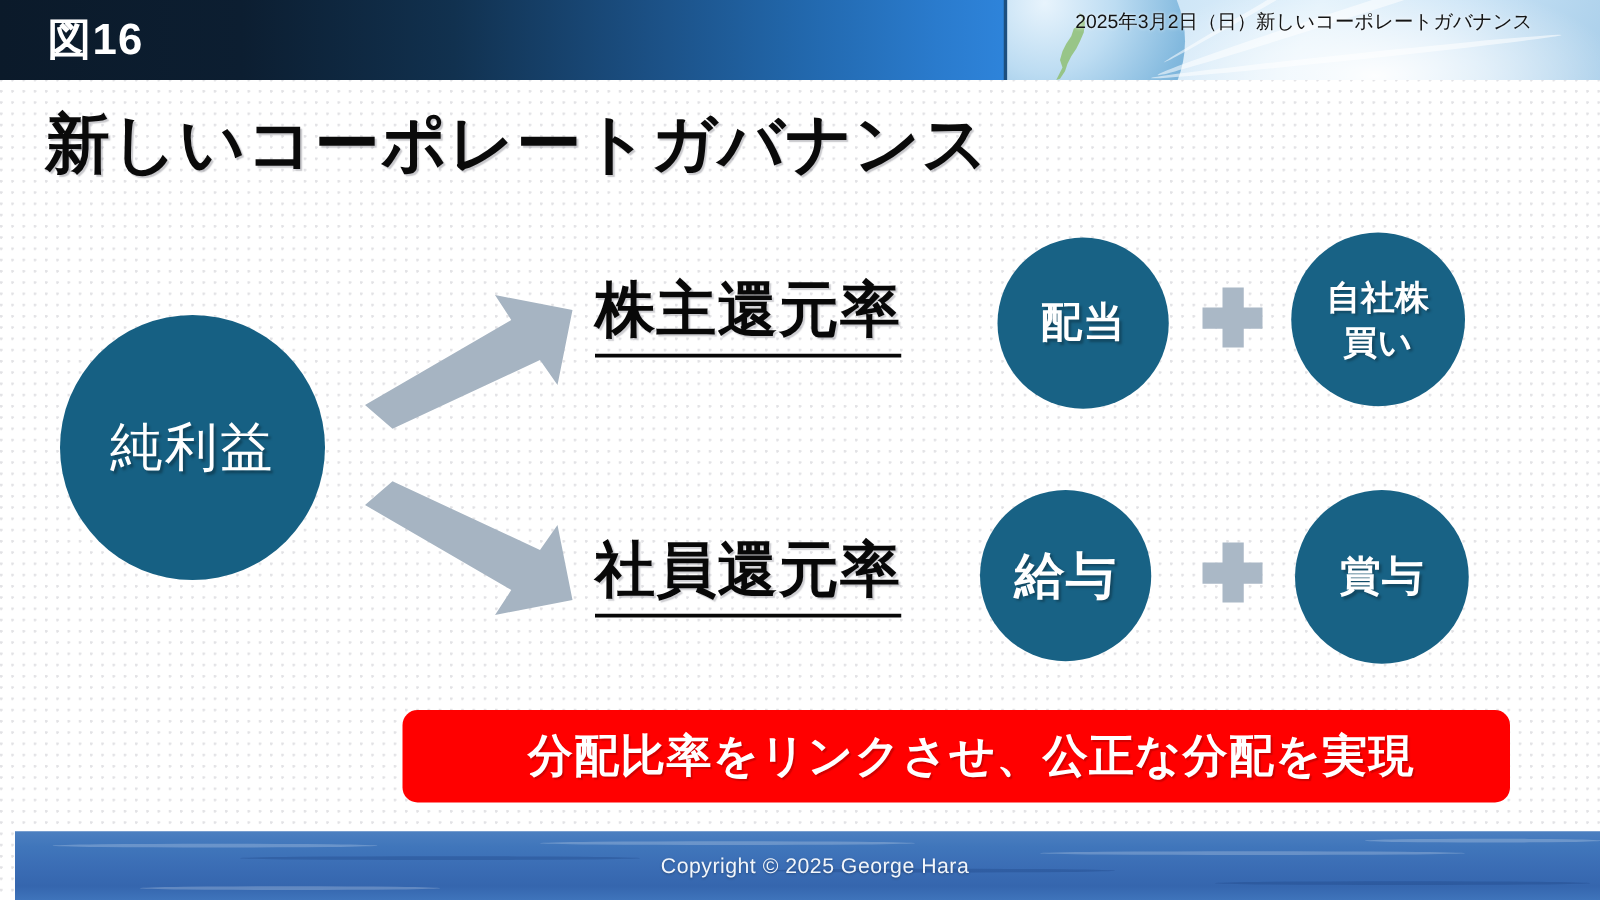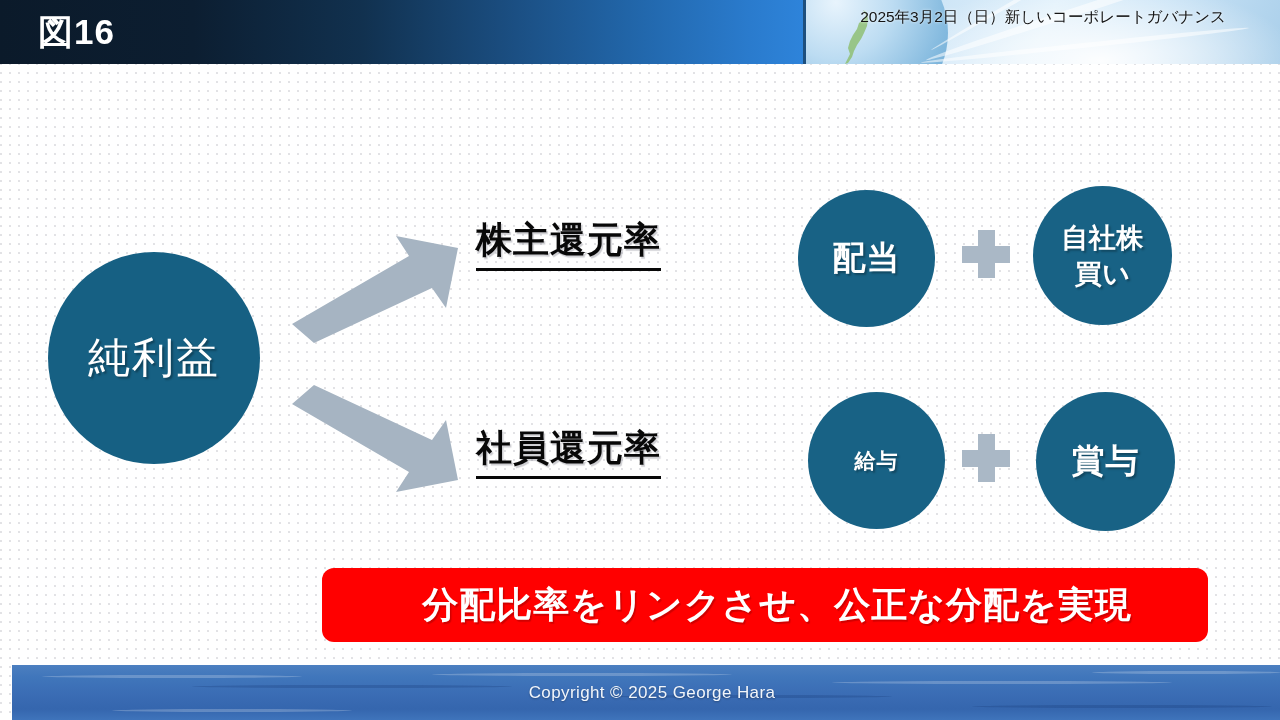--- a/index.html
+++ b/index.html
@@ -91,40 +91,40 @@
   }
 
   
   .arrow-svg { position:absolute; }
   #arrow-up   { left:286px; top:236px; }
   #arrow-down { left:286px; top:382px; }
 
   
   .branch-label {
     position:absolute;
-    font-size:36px; font-weight:bold; color:#080808;
+    font-size:48px; font-weight:bold; color:#080808;
     letter-spacing:1px; white-space:nowrap;
     border-bottom:3px solid #080808;
     padding-bottom:3px;
     text-shadow:1.5px 1.5px 1px rgba(130,130,140,0.40);
   }
   #label-shareholder { left:476px; top:216px; }
   #label-employee    { left:476px; top:424px; }
 
   
   .mini-circle {
     position:absolute; border-radius:50%; background:#186285;
     display:flex; align-items:center; justify-content:center;
     text-align:center;
     color:#ffffff; font-weight:bold;
     text-shadow:2px 2px 2px rgba(0,0,0,0.28);
   }
   #circle-dividend   { left:798px;  top:190px; width:137px; height:137px; font-size:33px; letter-spacing:1px; }
   #circle-buyback    { left:1033px; top:186px; width:139px; height:139px; font-size:27px; line-height:36px; letter-spacing:0.5px; }
-  #circle-salary     { left:808px;  top:392px; width:137px; height:137px; font-size:21px; letter-spacing:1px; }
+  #circle-salary     { left:784px;  top:392px; width:137px; height:137px; font-size:40px; letter-spacing:1px; }
   #circle-bonus      { left:1036px; top:392px; width:139px; height:139px; font-size:33px; letter-spacing:1px; }
 
   
   .plus-sign { position:absolute; width:48px; height:48px; }
   .plus-sign .bar {
     position:absolute; background:#aab8c6;
   }
   .plus-sign .bar.h { left:0;    top:16px; width:48px; height:17px; }
   .plus-sign .bar.v { left:16px; top:0;    width:17px; height:48px; }
   #plus-top    { left:962px; top:230px; }
@@ -177,20 +177,21 @@
         <path d="M19 2 L22 7 L19 12 L15 15 L13 21 L9 27 L6 33 L4 40 L6 46 L3 52 L1 56
                  L4 55 L8 49 L10 43 L13 37 L17 31 L20 25 L23 18 L24 10 L22 4 Z" fill="#8fbf74" opacity="0.85"></path>
       </svg>
       <div class="ray" style="left:120px; top:56px; width:370px; height:8px; transform:rotate(-18deg);"></div>
       <div class="ray" style="left:115px; top:60px; width:330px; height:5px; transform:rotate(-6deg);"></div>
       <div class="ray" style="left:125px; top:48px; width:300px; height:4px; transform:rotate(-30deg);"></div>
       <div id="header-date">2025年3月2日（日）新しいコーポレートガバナンス</div>
     </div>
   </div>
 
+  <div id="slide-title">新しいコーポレートガバナンス</div>
 
   <div id="profit-circle">
     <span class="label">純利益</span>
   </div>
 
   <svg class="arrow-svg" id="arrow-up" width="190" height="110" viewBox="0 0 190 110">
     <path d="M6 88 L123 20 L110 0 L172 12 L160 72 L146 52 L28 107 Z" fill="#a6b4c2"></path>
   </svg>
 
   <svg class="arrow-svg" id="arrow-down" width="190" height="110" viewBox="0 0 190 110">

